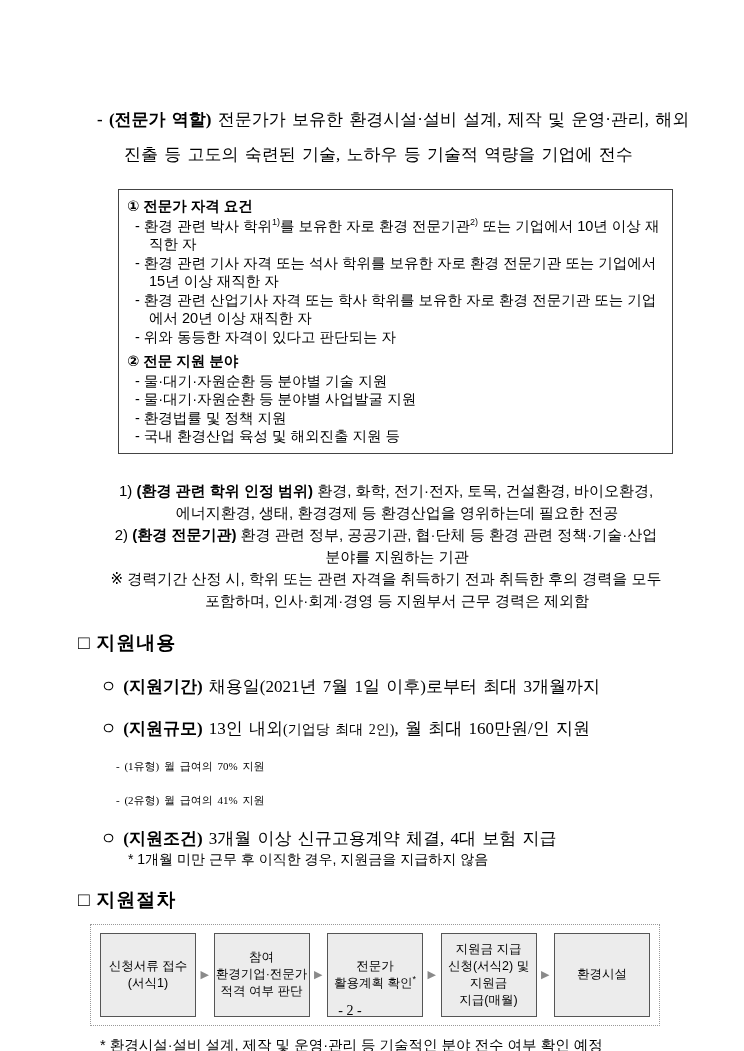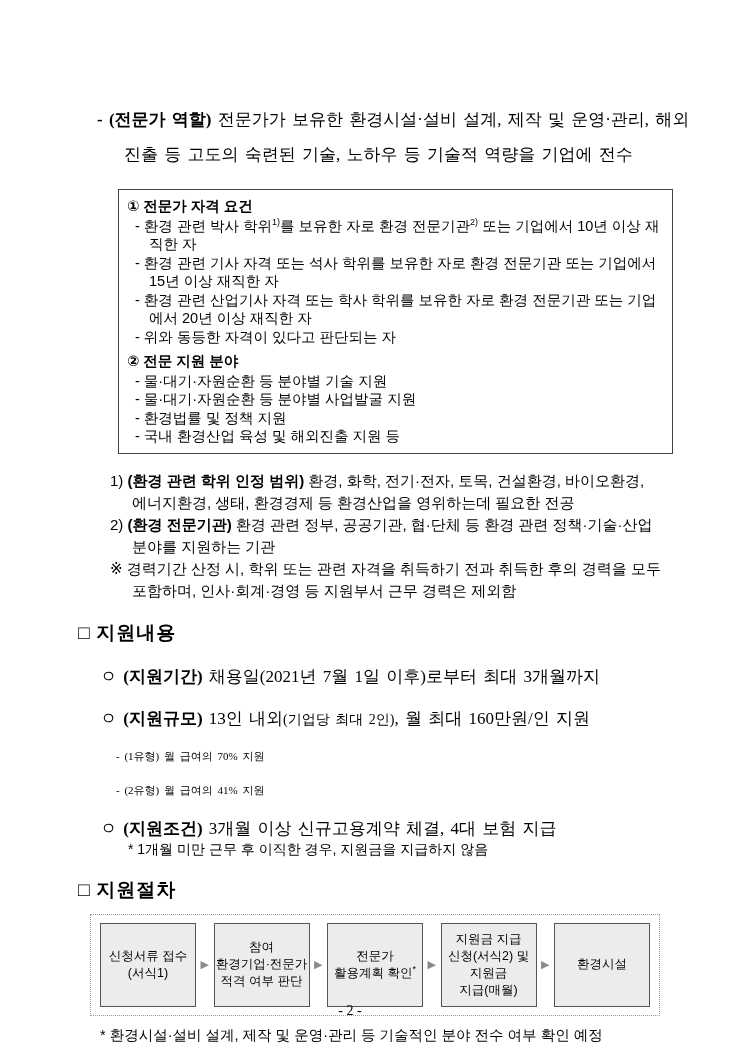--- a/index.html
+++ b/index.html
@@ -39,25 +39,26 @@
   .qualbox .sec2{margin-top:6px;}
   .qualbox .bitem{
     margin:0 0 0 8px;
     padding-left:14px;
     text-indent:-14px;
   }
   sup.fn{font-size:9px;vertical-align:super;line-height:0;}
   
   .footnotes{
     margin-left:32px;
-    margin-top:16px;
+    margin-top:26px;
     width:552px;
     font-family:"Liberation Sans","DejaVu Sans",sans-serif;
     font-size:15px;
     line-height:22px;
+    text-align:center;
   }
   .fnitem{
     padding-left:22px;
     text-indent:-22px;
     margin:0;
   }
   .fnitem b{font-weight:bold;}
   
   .heading{
     font-size:19px;

